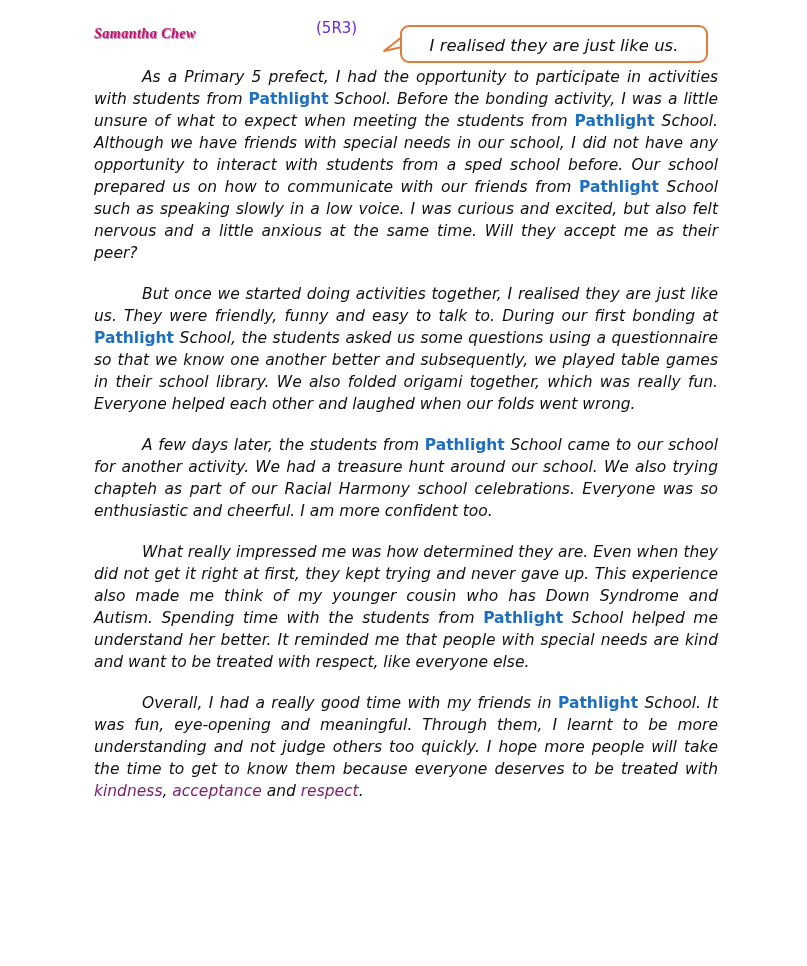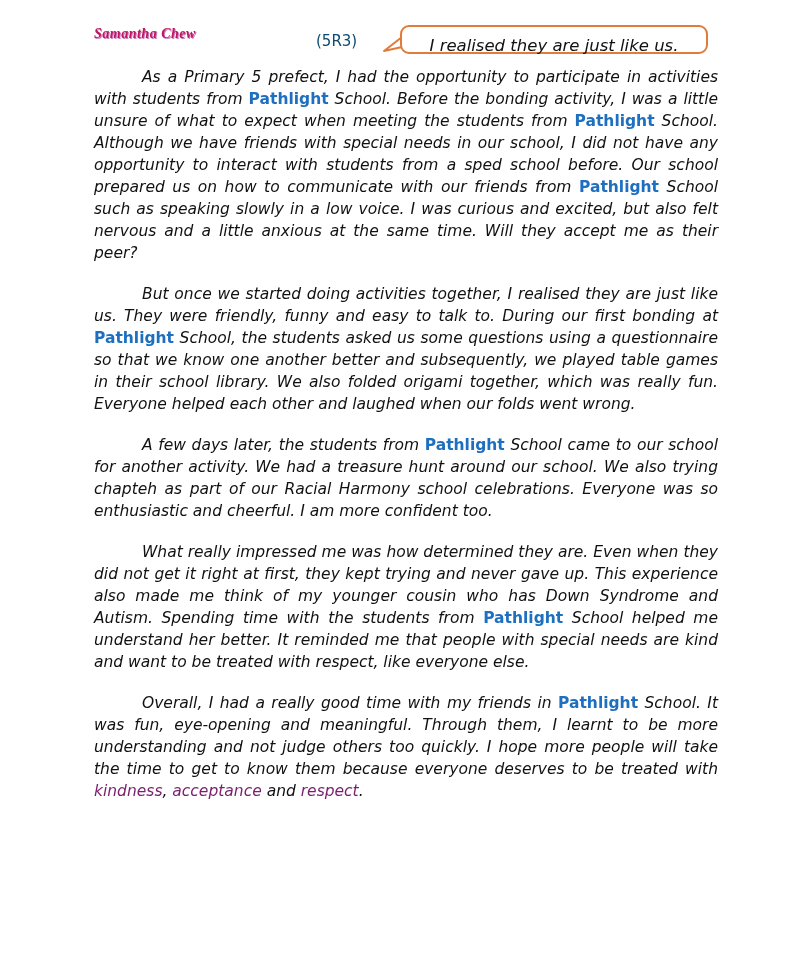--- a/index.html
+++ b/index.html
@@ -13,26 +13,26 @@
   .header { position: relative; height: 70px; }
   .name {
     position: absolute; left: 0; top: 26px;
     font-family: Liberation Serif, serif;
     font-style: italic; font-weight: bold;
     font-size: 14px; color: #be185d;
     text-shadow: 1px 1px 0 #c77bc4;
     letter-spacing: 0.5px;
   }
   .cls {
-    position: absolute; left: 222px; top: 32px;
+    position: absolute; left: 222px; top: 19px;
     font-family: "DejaVu Sans", sans-serif; font-style: normal;
-    font-size: 15px; color: #0c4a6e;
+    font-size: 15px; color: #6d28d9;
   }
   .bubble {
-    position: absolute; left: 306px; top: 25px; width: 308px; height: 29px;
+    position: absolute; left: 306px; top: 25px; width: 308px; height: 38px;
     border: 2px solid #e07b3c; border-radius: 9px; background: #fff;
     box-sizing: border-box;
   }
   .bubble-tail {
     position: absolute; left: 288px; top: 35px; width: 22px; height: 22px;
   }
   .bubble-text {
     position: absolute; left: 0; right: 0; top: 9px; text-align: center;
     font-size: 16.5px; font-style: italic; color: #111;
   }

